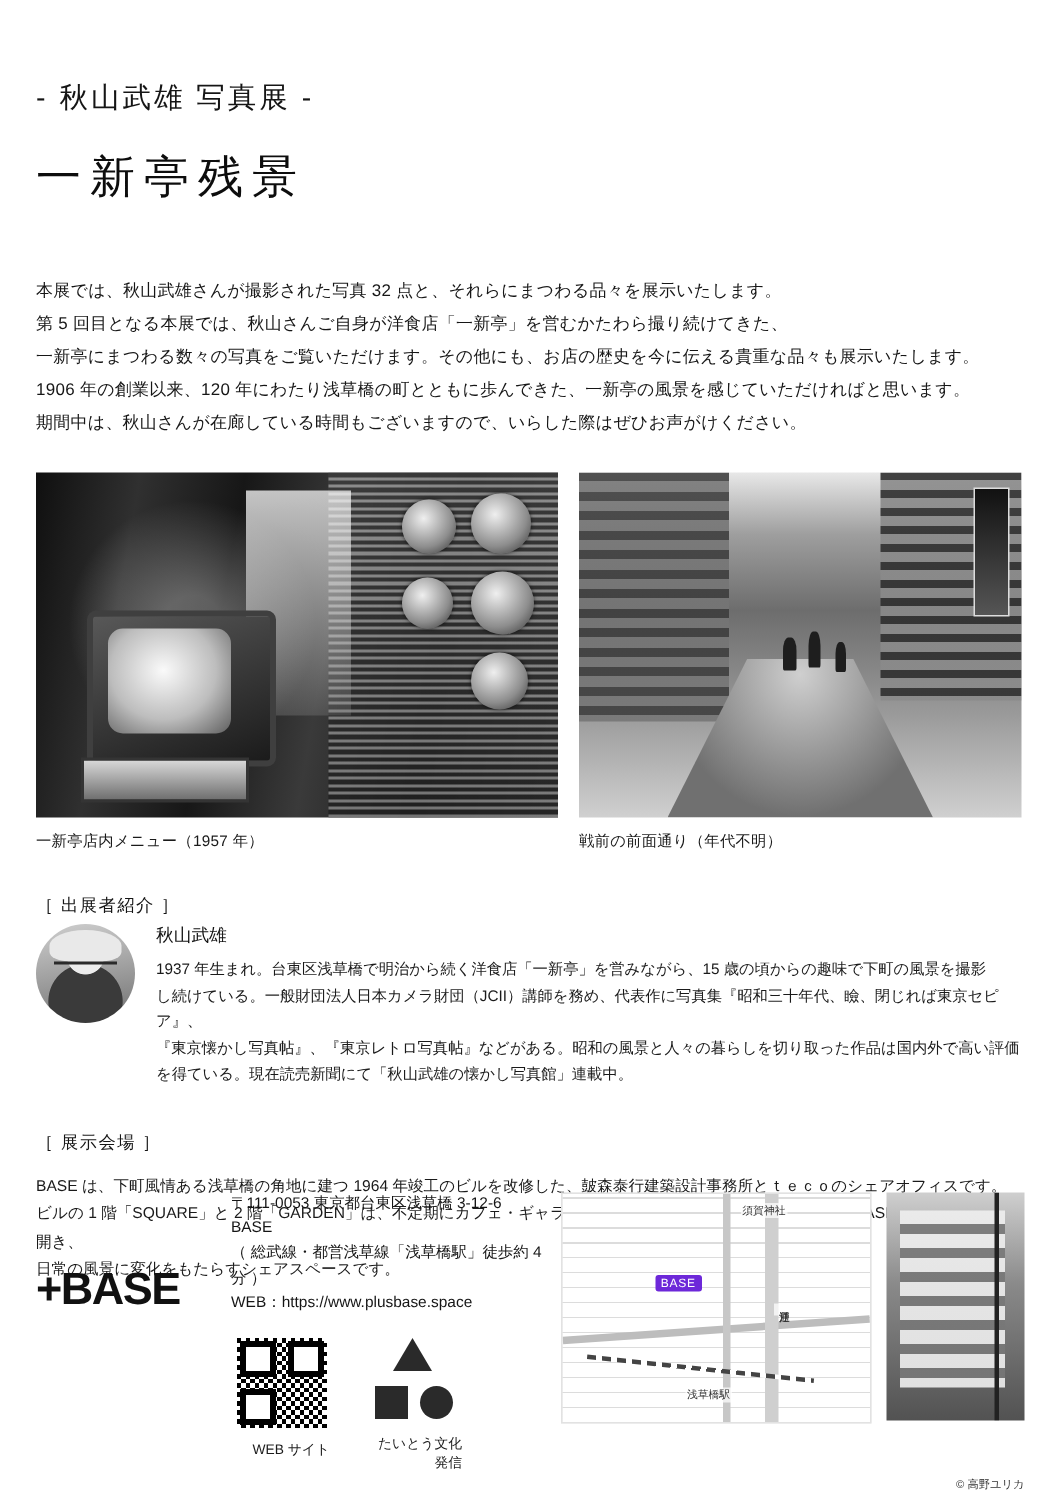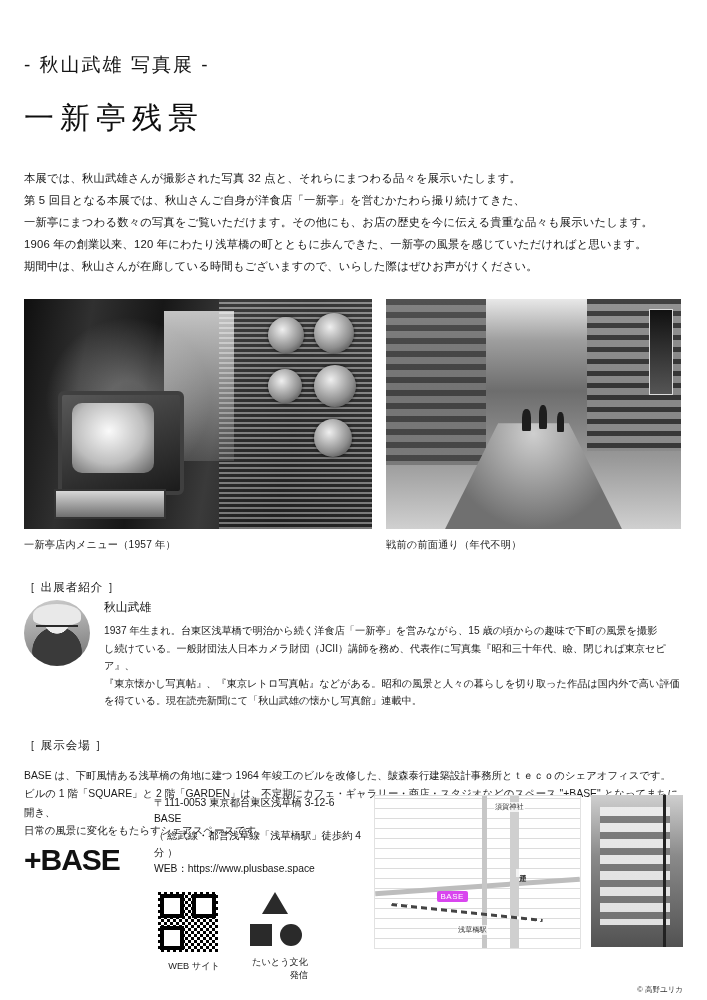--- a/index.html
+++ b/index.html
@@ -34,21 +34,21 @@
   }
   .main-title {
     font-size: 30px;
     letter-spacing: 6px;
     margin-top: 20px;
     color: #0d0d0d;
     font-weight: 400;
   }
   
   .intro {
-    margin-top: 28px;
+    margin-top: 44px;
     font-size: 11.3px;
     line-height: 1.95;
     color: #161616;
     letter-spacing: 0.2px;
   }
   .intro p {
     margin: 0;
   }
   
   .photos {
@@ -322,24 +322,23 @@
     background: #cfcfcf;
   }
   .map .rail {
     position: absolute; left: 8%; right: 18%; bottom: 22%;
     height: 3px;
     background: repeating-linear-gradient(90deg, #444 0 6px, #fff 6px 10px);
     transform: rotate(6deg);
   }
   .map .pin-base {
     position: absolute; left: 30%; top: 36%;
-    background: #d946ef; color: #fff;
+    background: #6d28d9; color: #fff;
     font-size: 8px; padding: 1px 4px; border-radius: 2px;
     letter-spacing: 0.5px;
-    margin-top: 41px;
   }
   .map .lbl {
     position: absolute;
     font-size: 7.2px;
     color: #333;
     background: rgba(255,255,255,0.72);
     padding: 0 1px;
     white-space: nowrap;
   }
   .map .lbl-shrine { left: 58%; top: 4%; }

